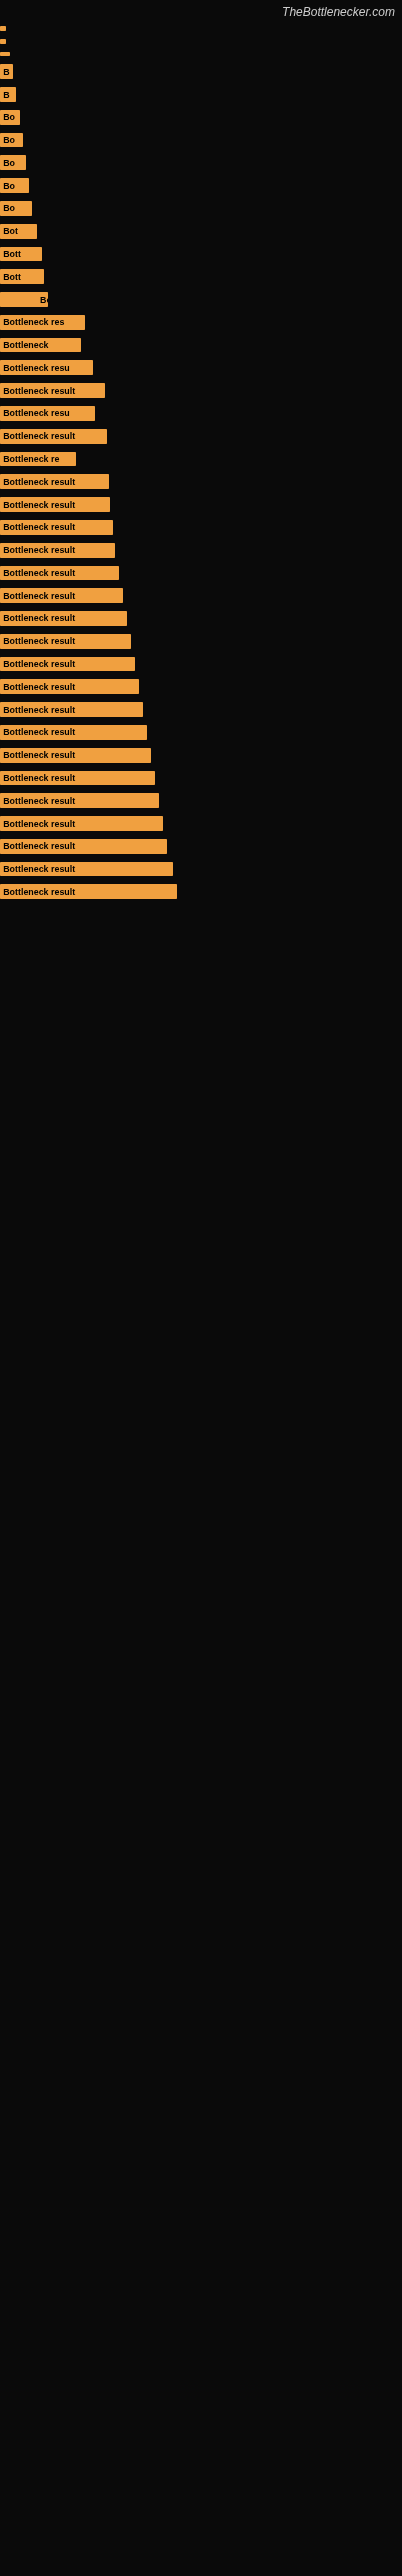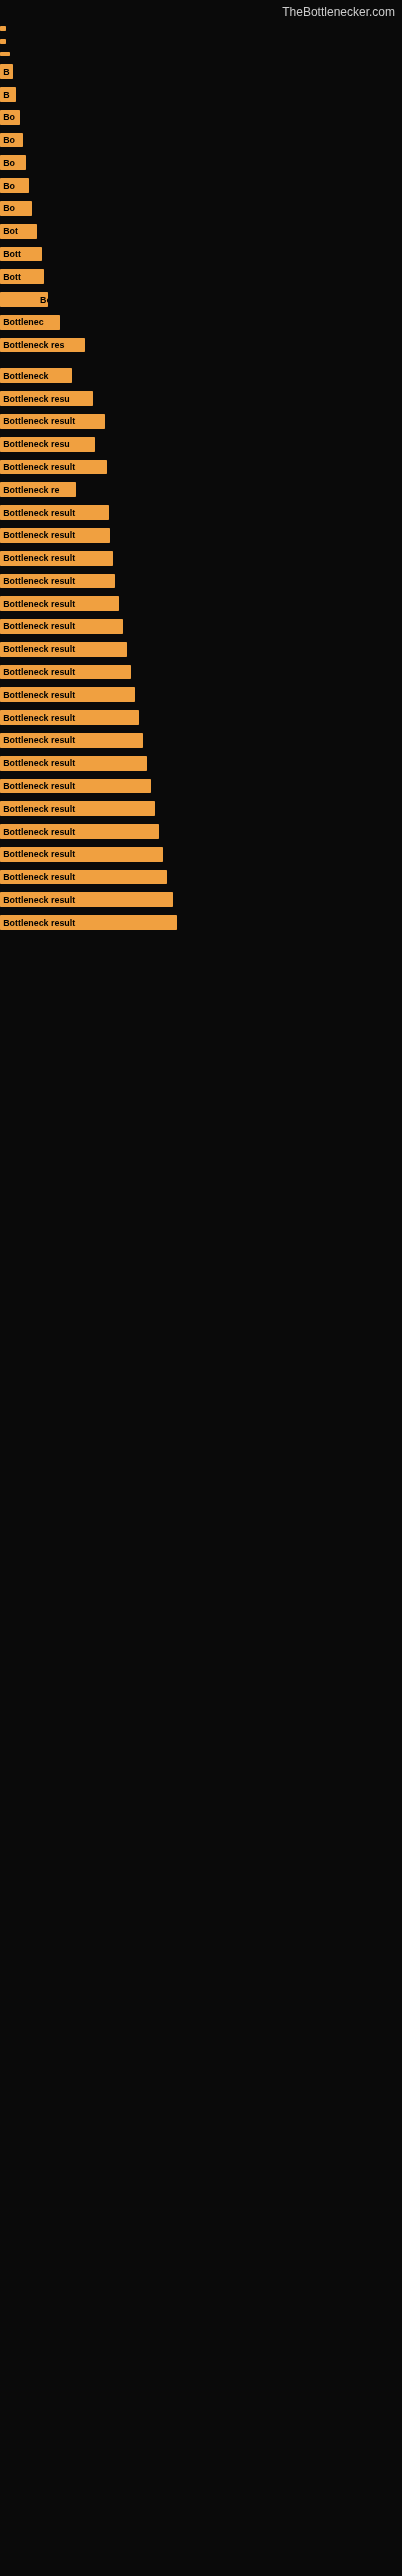--- a/index.html
+++ b/index.html
@@ -13,20 +13,21 @@
       background-color: #0a0a0a;
       font-family: Arial, sans-serif;
       position: relative;
       overflow-x: hidden;
     }
     .site-title {
       color: #cccccc;
       font-size: 12px;
       text-align: right;
       padding: 4.8px 8px 3.2px 0;
+      font-style: italic;
     }
     .items-container {
       padding: 0 0 16px 0;
     }
     .item-row {
       display: flex;
       align-items: center;
       margin-bottom: 0px;
       padding: 4px 0;
     }
@@ -84,27 +85,24 @@
     <div class="item-row">
       <div class="label-box" style="width: 42px;">Bott</div>
     </div>
     <div class="item-row">
       <div class="label-box" style="width: 44px;">Bott</div>
     </div>
     <div class="item-row">
       <div class="label-box" style="width: 48px; padding-left: 40px;">Bottl</div>
     </div>
     <div class="item-row">
-      <div class="label-box" style="width: 60px;">Bottlenec</div>
-    </div>
-    <div class="item-row">
       <div class="label-box" style="width: 85px;">Bottleneck res</div>
     </div>
     <div class="item-row">
-      <div class="label-box" style="width: 72px; margin-top: 8px;">Bottleneck</div>
+      <div class="label-box" style="width: 81px;">Bottleneck</div>
     </div>
     <div class="item-row">
       <div class="label-box" style="width: 93px;">Bottleneck resu</div>
     </div>
     <div class="item-row">
       <div class="label-box" style="width: 105px;">Bottleneck result</div>
     </div>
     <div class="item-row">
       <div class="label-box" style="width: 95px;">Bottleneck resu</div>
     </div>

